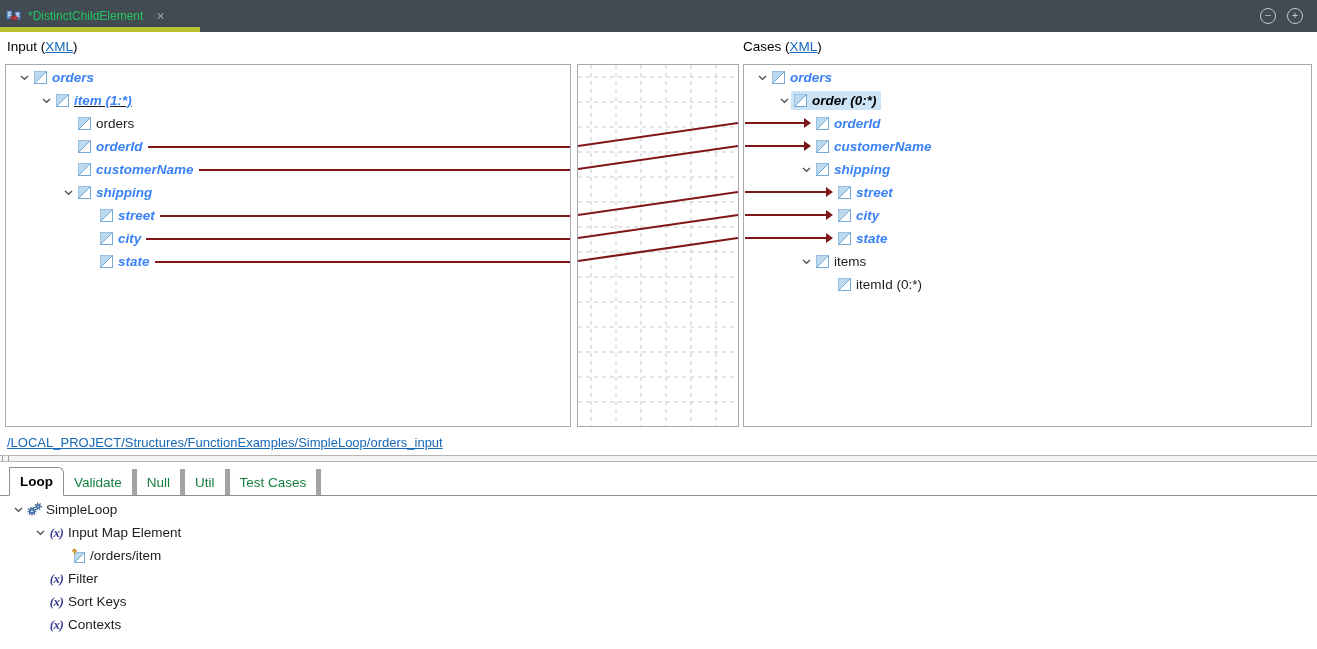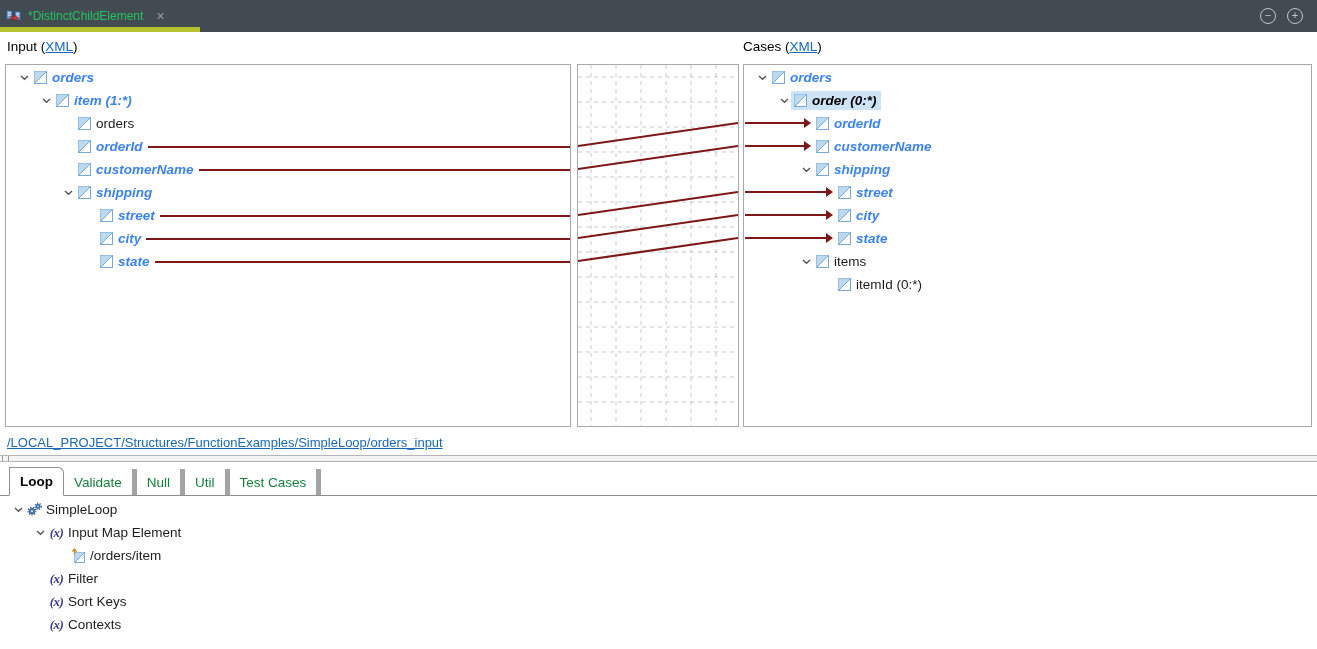--- a/index.html
+++ b/index.html
@@ -94,21 +94,21 @@
           </span>
           <span class="nicon">
             <svg width="13" height="13" viewBox="0 0 13 13">
               <rect x="0.5" y="0.5" width="12" height="12" fill="#ffffff" stroke="#74a9d8"></rect>
               <path d="M0.5,0.5 L12.5,0.5 L0.5,12.5 Z" fill="#bdd9ee"></path>
               <path d="M12.5,0.5 L0.5,12.5" stroke="#74a9d8"></path>
             </svg>
           </span>
           <span class="lbl bold">orders</span>
         </div>
-        <div class="trow" style="padding-left: 32px;">
+        <div class="trow" style="padding-left: 32px; text-decoration: underline;">
           <span class="chev">
             <svg width="9" height="6" viewBox="0 0 9 6">
               <path d="M1,1 L4.5,4.3 L8,1" stroke="#555" stroke-width="1.4" fill="none"></path>
             </svg>
           </span>
           <span class="nicon">
             <svg width="13" height="13" viewBox="0 0 13 13">
               <rect x="0.5" y="0.5" width="12" height="12" fill="#ffffff" stroke="#74a9d8"></rect>
               <path d="M0.5,0.5 L12.5,0.5 L0.5,12.5 Z" fill="#bdd9ee"></path>
               <path d="M12.5,0.5 L0.5,12.5" stroke="#74a9d8"></path>

